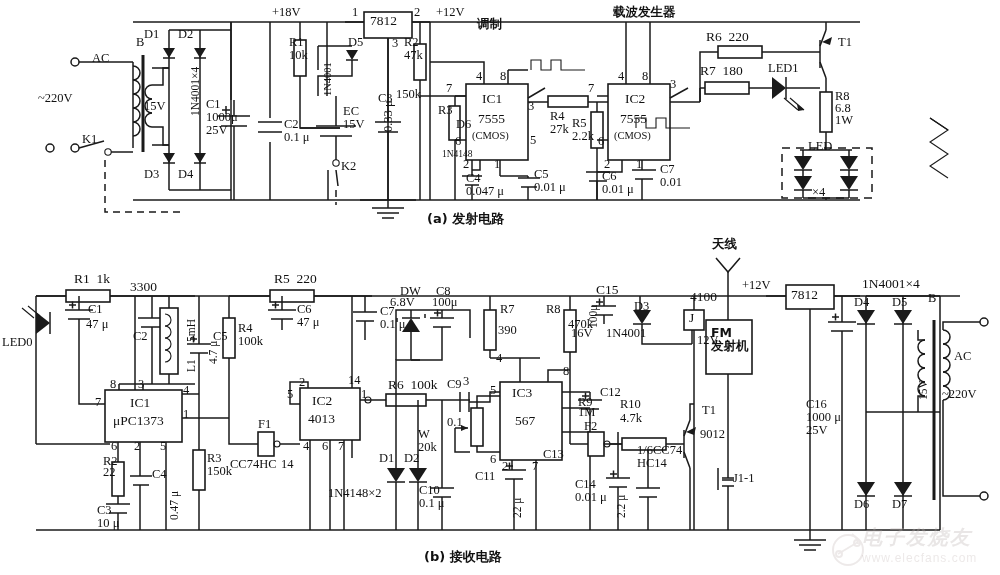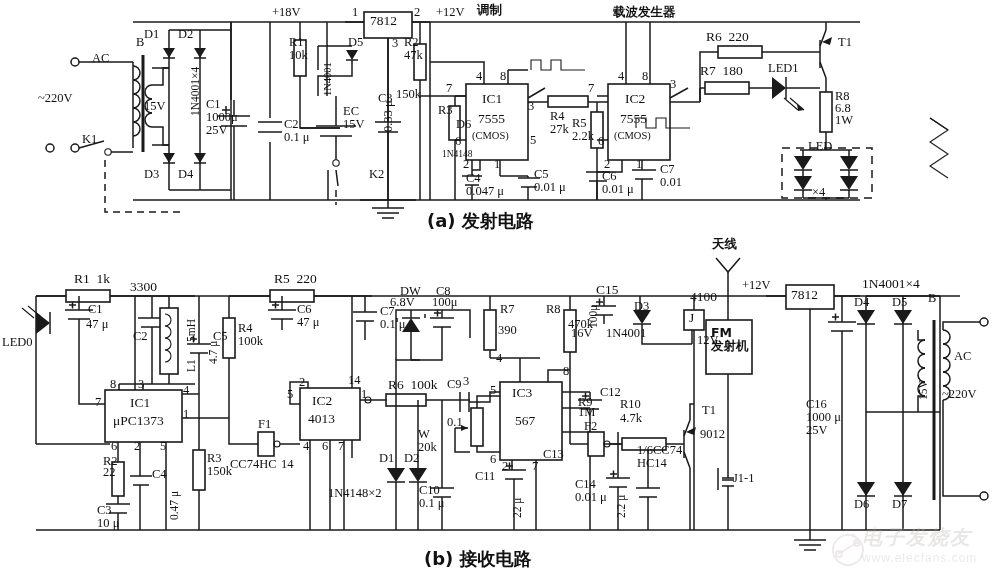--- a/index.html
+++ b/index.html
@@ -8,21 +8,21 @@
   #stage{position:absolute;left:0;top:0;width:1000px;height:575px;}
   svg{position:absolute;left:0;top:0;width:1000px;height:575px;}
   .lbl{position:absolute;font-family:"Liberation Serif",serif;color:#111;
        line-height:1.02;white-space:pre;}
   .s11{font-size:11.5px;}
   .s12{font-size:12.5px;}
   .s13{font-size:13.5px;}
   .s10{font-size:10.5px;}
   .s9{font-size:9.5px;}
   .cn{font-family:"DejaVu Sans",sans-serif;font-weight:bold;font-size:12.5px;}
-  .cap{font-family:"DejaVu Sans",sans-serif;font-weight:bold;font-size:18px;}
+  .cap{font-family:"DejaVu Sans",sans-serif;font-weight:bold;font-size:13px;}
   .vert{transform-origin:0 0;}
   .wm{position:absolute;opacity:.30;}
   .wm .t1{font-family:"DejaVu Sans",sans-serif;font-style:italic;font-weight:bold;
           font-size:20px;color:#b9b0ae;letter-spacing:2px;}
   .wm .t2{font-family:"Liberation Sans",sans-serif;font-size:12px;color:#c2b6b4;letter-spacing:1px;}
 </style>
 </head>
 <body>
 
 <div id="stage">
@@ -566,21 +566,21 @@
 1000μ
 25V</div>
 <div class="lbl s12" style="left:284px;top:118px;">C2
 0.1 μ</div>
 <div class="lbl s12" style="left:289px;top:36px;">R1
 10k</div>
 <div class="lbl s10 vert" style="left:323px;top:96px;transform:rotate(-90deg);">1N4001</div>
 <div class="lbl s12" style="left:348px;top:36px;">D5</div>
 <div class="lbl s12" style="left:343px;top:105px;">EC</div>
 <div class="lbl s12" style="left:343px;top:118px;">15V</div>
-<div class="lbl s12" style="left:341px;top:168px;margin-left:28px;">K2</div>
+<div class="lbl s12" style="left:341px;top:160px;">K2</div>
 
 <div class="lbl s12" style="left:272px;top:6px;">+18V</div>
 <div class="lbl s12" style="left:352px;top:6px;">1</div>
 <div class="lbl s13" style="left:370px;top:14px;">7812</div>
 <div class="lbl s12" style="left:414px;top:6px;">2</div>
 <div class="lbl s12" style="left:392px;top:37px;">3</div>
 
 <div class="lbl s12" style="left:436px;top:6px;">+12V</div>
 
 <div class="lbl s12 vert" style="left:382px;top:132px;transform:rotate(-90deg);">0.33 μ</div>
@@ -588,21 +588,21 @@
 
 <div class="lbl s12" style="left:404px;top:36px;">R2
 47k</div>
 <div class="lbl s12" style="left:396px;top:88px;">150k</div>
 <div class="lbl s12" style="left:438px;top:104px;">R3</div>
 <div class="lbl s12" style="left:456px;top:118px;">D6</div>
 <div class="lbl s9" style="left:442px;top:150px;">1N4148</div>
 <div class="lbl s12" style="left:466px;top:172px;">C4
 0.047 μ</div>
 
-<div class="lbl s12" style="left:477px;top:4px;text-align:right;"><span class="cn">调制</span></div>
+<div class="lbl s12" style="left:477px;top:18px;text-align:right;"><span class="cn">调制</span></div>
 <div class="lbl s12" style="left:613px;top:6px;"><span class="cn">载波发生器</span></div>
 
 <div class="lbl s12" style="left:476px;top:70px;">4</div>
 <div class="lbl s12" style="left:500px;top:70px;">8</div>
 <div class="lbl s12" style="left:446px;top:82px;">7</div>
 <div class="lbl s12" style="left:528px;top:100px;">3</div>
 <div class="lbl s12" style="left:455px;top:135px;">6</div>
 <div class="lbl s12" style="left:530px;top:134px;">5</div>
 <div class="lbl s12" style="left:463px;top:158px;">2</div>
 <div class="lbl s12" style="left:494px;top:158px;">1</div>

